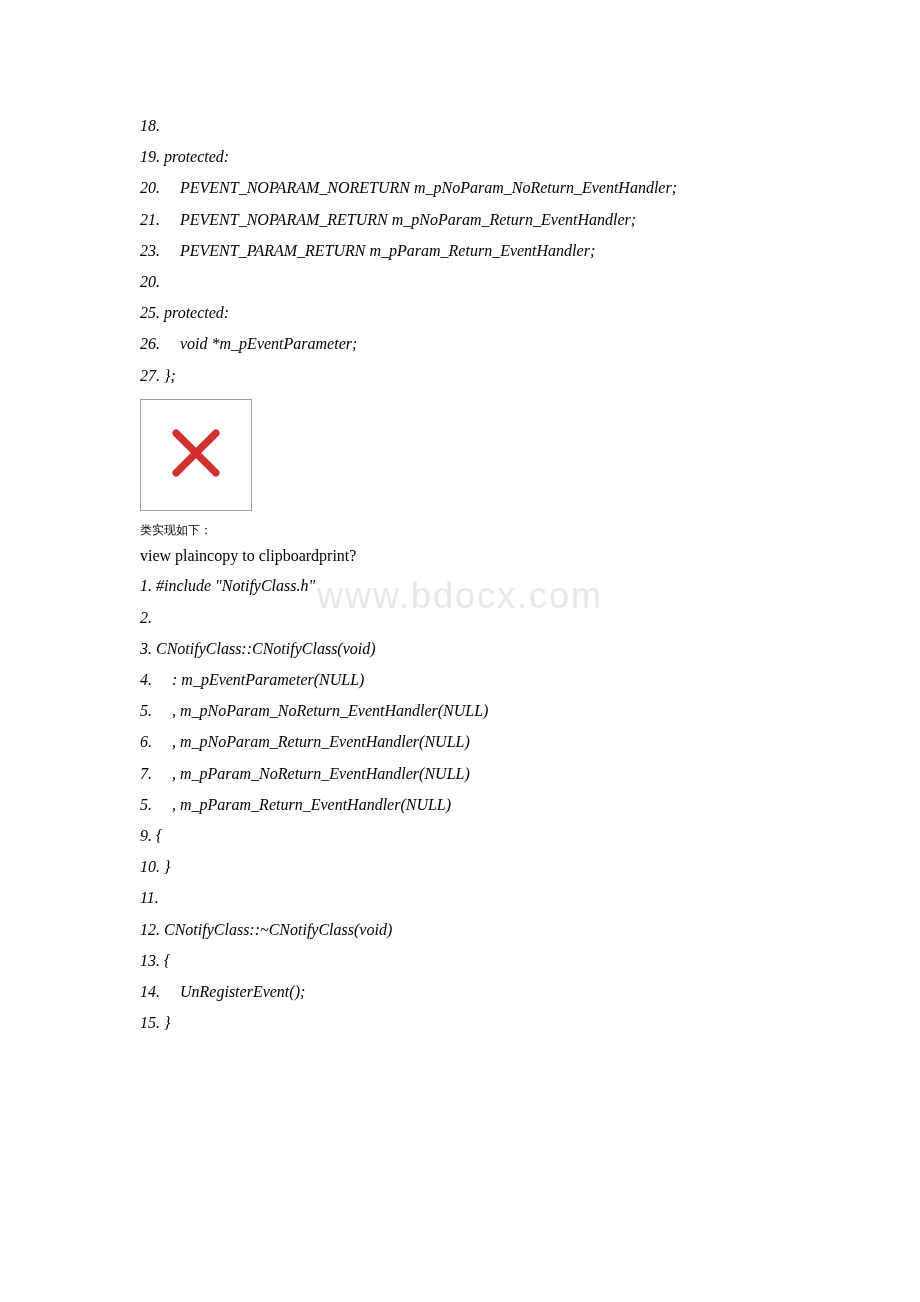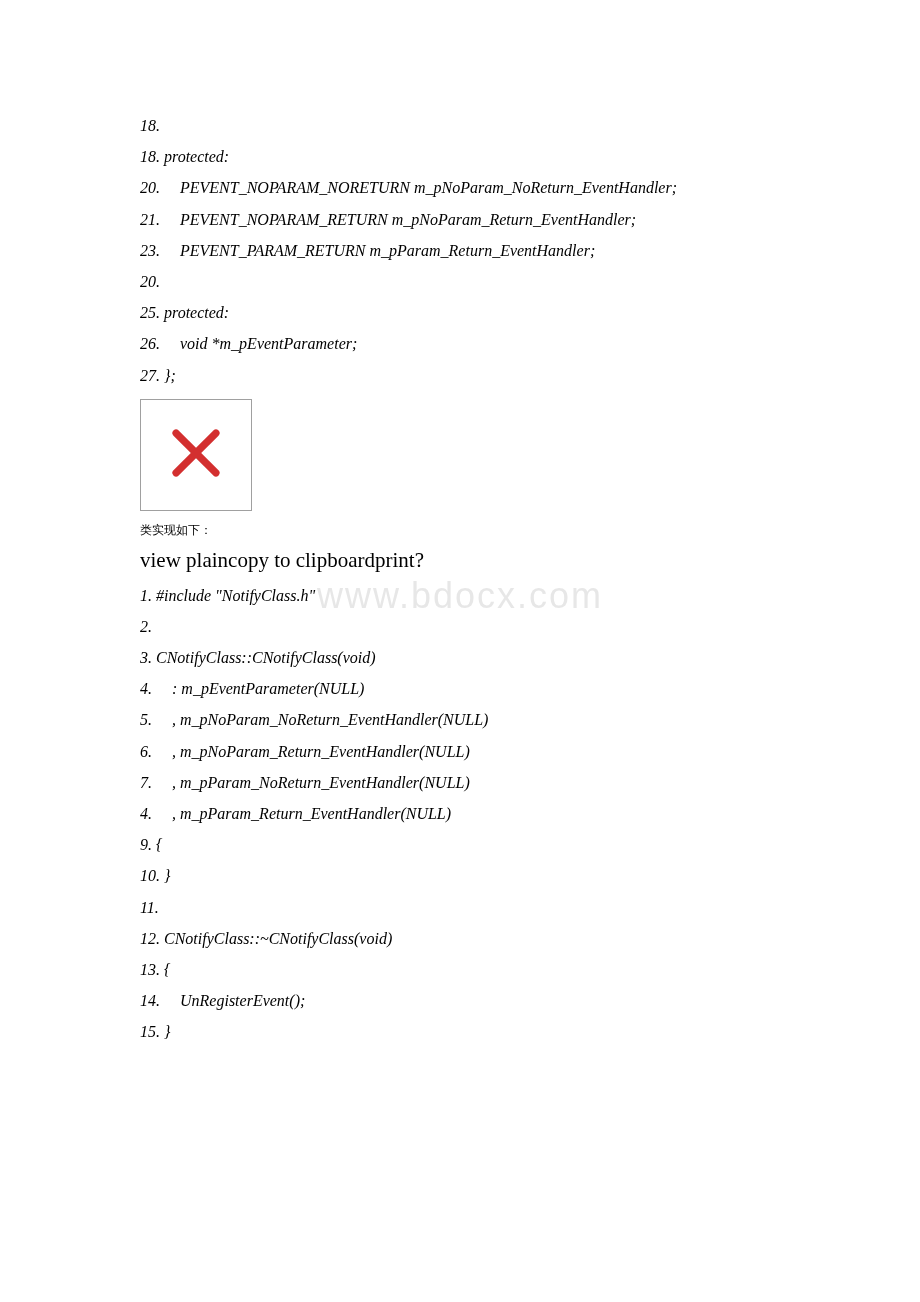--- a/index.html
+++ b/index.html
@@ -37,21 +37,21 @@
     width: 58px;
     height: 58px;
   }
   .chinese-line {
     font-family: "SimSun", "Songti SC", serif;
     font-size: 12px;
     line-height: 1.85;
     color: #000;
   }
   .meta-line {
-    font-size: 21px;
+    font-size: 16px;
     line-height: 1.85;
     color: #000;
   }
   .watermark {
     position: absolute;
     top: 575px;
     left: 50%;
     transform: translateX(-50%);
     font-size: 36px;
     font-weight: 400;
@@ -65,21 +65,21 @@
 </style>
 </head>
 <body>
 
 <div class="page">
 
   <div class="watermark">www.bdocx.com</div>
 
   <div id="block1">
       <div class="code-line">18.</div>
-      <div class="code-line">18. protected:</div>
+      <div class="code-line">19. protected:</div>
       <div class="code-line">20.     PEVENT_NOPARAM_NORETURN m_pNoParam_NoReturn_EventHandler;</div>
       <div class="code-line">21.     PEVENT_NOPARAM_RETURN m_pNoParam_Return_EventHandler;</div>
       <div class="code-line">23.     PEVENT_PARAM_RETURN m_pParam_Return_EventHandler;</div>
       <div class="code-line">20.</div>
       <div class="code-line">25. protected:</div>
       <div class="code-line">26.     void *m_pEventParameter;</div>
       <div class="code-line">27. };</div>
     </div>
 
   <div class="img-placeholder">
@@ -95,21 +95,21 @@
   <div class="meta-line">view plaincopy to clipboardprint?</div>
 
   <div id="block2">
       <div class="code-line">1. #include "NotifyClass.h"</div>
       <div class="code-line">2.</div>
       <div class="code-line">3. CNotifyClass::CNotifyClass(void)</div>
       <div class="code-line">4.     : m_pEventParameter(NULL)</div>
       <div class="code-line">5.     , m_pNoParam_NoReturn_EventHandler(NULL)</div>
       <div class="code-line">6.     , m_pNoParam_Return_EventHandler(NULL)</div>
       <div class="code-line">7.     , m_pParam_NoReturn_EventHandler(NULL)</div>
-      <div class="code-line">4.     , m_pParam_Return_EventHandler(NULL)</div>
+      <div class="code-line">5.     , m_pParam_Return_EventHandler(NULL)</div>
       <div class="code-line">9. {</div>
       <div class="code-line">10. }</div>
       <div class="code-line">11.</div>
       <div class="code-line">12. CNotifyClass::~CNotifyClass(void)</div>
       <div class="code-line">13. {</div>
       <div class="code-line">14.     UnRegisterEvent();</div>
       <div class="code-line">15. }</div>
     </div>
 
 </div>

